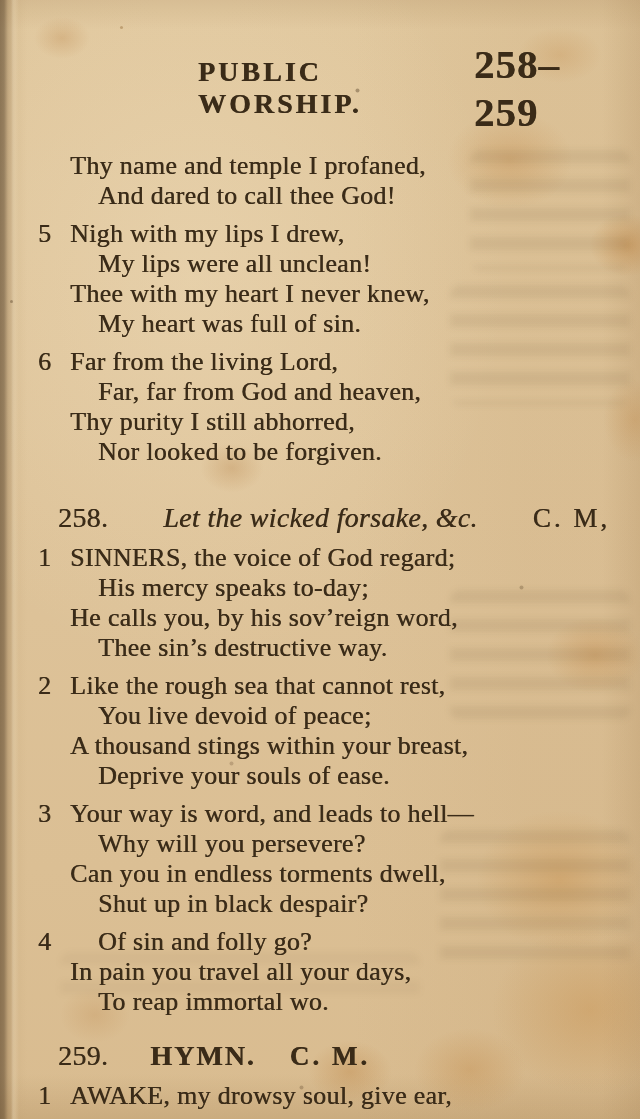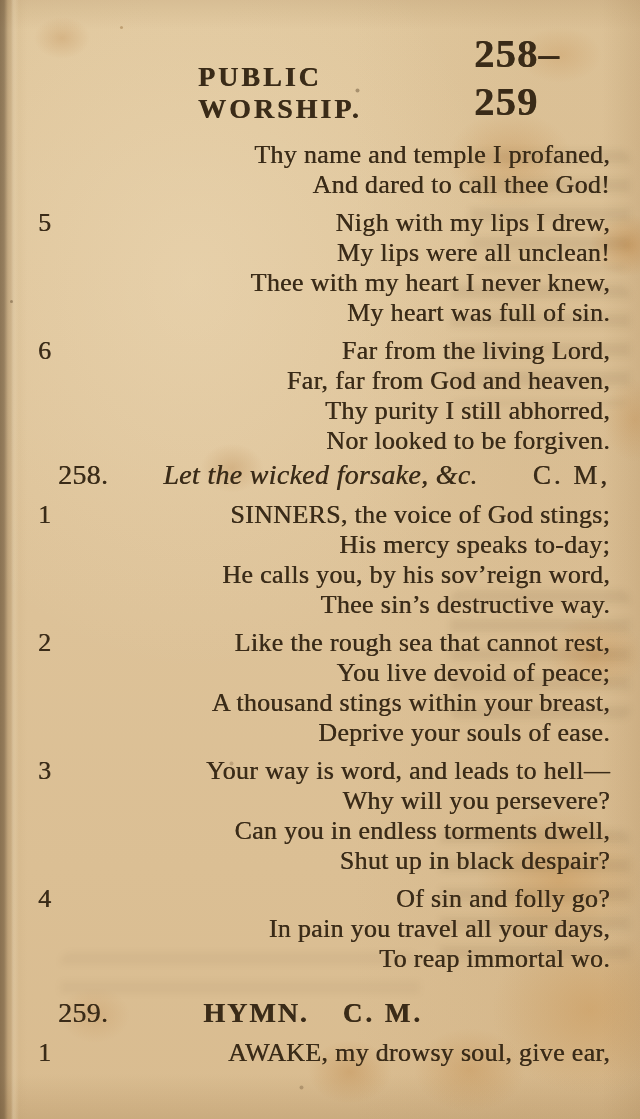--- a/index.html
+++ b/index.html
@@ -50,36 +50,36 @@
       356px 89px 0 0.5px rgba(80,60,35,.40),
       10px 300px 0 0 rgba(80,60,35,.40),
       120px 26px 0 0 rgba(150,110,60,.45),
       520px 586px 0 0.5px rgba(90,65,40,.30),
       230px 762px 0 0.5px rgba(90,65,40,.25),
       300px 1086px 0 0.5px rgba(90,65,40,.30);
   }
   .content { position:relative; z-index:2; padding:0 30px 0 38px; }
   .txt { text-shadow:0.45px 0 0 rgba(58,43,24,0.85); letter-spacing:0.3px; }
 
-  .header { display:flex; align-items:flex-end; padding-top:29px; padding-left:160px; }
+  .header { display:flex; align-items:center; padding-top:40px; padding-left:160px; }
   .header-title { font-size:28px; font-weight:bold; letter-spacing:3px; word-spacing:8px; }
   .header-pages { margin-left:auto; font-size:41px; font-weight:bold; letter-spacing:1px; }
 
-  .line { font-size:26px; line-height:30px; white-space:nowrap;text-align:right; }
+  .line { font-size:26px; line-height:30px; white-space:nowrap; }
   .indent { margin-left:28px; }
   .cont-block { margin-top:15px; padding-left:32px; }
   .verse { position:relative; padding-left:32px; margin-top:8px; }
   .vnum { position:absolute; left:0; top:0; font-size:26px; line-height:30px; }
 
-  .hymn-head { display:flex; align-items:baseline; margin-top:2px; margin-bottom:4px; padding-left:20px; font-size:27px; line-height:34px; }
+  .hymn-head { display:flex; align-items:baseline; margin-top:34px; margin-bottom:4px; padding-left:20px; font-size:27px; line-height:34px; }
   .hymn-num { font-size:28px; }
   .hymn-title { font-style:italic; flex:1 1 auto; text-align:center; font-size:28px; }
   .hymn-meter { letter-spacing:3px; }
   .head-259 { margin-top:22px; margin-bottom:6px; }
-  .head-259 .hymn-title { flex:0 1 auto; margin-left:95px; font-style:normal; font-weight:bold; letter-spacing:2px; }
+  .head-259 .hymn-title { flex:0 1 auto; margin-left:42px; font-style:normal; font-weight:bold; letter-spacing:2px; }
   .head-259 .hymn-meter { margin-left:34px; font-weight:bold; }
 </style>
 </head>
 <body>
 
 <div class="page">
   <div class="paper-bg"></div>
   <div class="ghost g1"></div>
   <div class="ghost g2"></div>
   <div class="ghost g3"></div>
@@ -116,21 +116,21 @@
     </div>
 
     <div class="hymn-head">
       <span class="hymn-num txt">258.</span>
       <span class="hymn-title txt">Let the wicked forsake, &amp;c.</span>
       <span class="hymn-meter txt">C. M,</span>
     </div>
 
     <div class="verse">
       <span class="vnum txt">1</span>
-      <div class="line txt">SINNERS, the voice of God stings;</div>
+      <div class="line txt">SINNERS, the voice of God regard;</div>
       <div class="line txt indent">His mercy speaks to-day;</div>
       <div class="line txt">He calls you, by his sov’reign word,</div>
       <div class="line txt indent">Thee sin’s destructive way.</div>
     </div>
 
     <div class="verse">
       <span class="vnum txt">2</span>
       <div class="line txt">Like the rough sea that cannot rest,</div>
       <div class="line txt indent">You live devoid of peace;</div>
       <div class="line txt">A thousand stings within your breast,</div>

